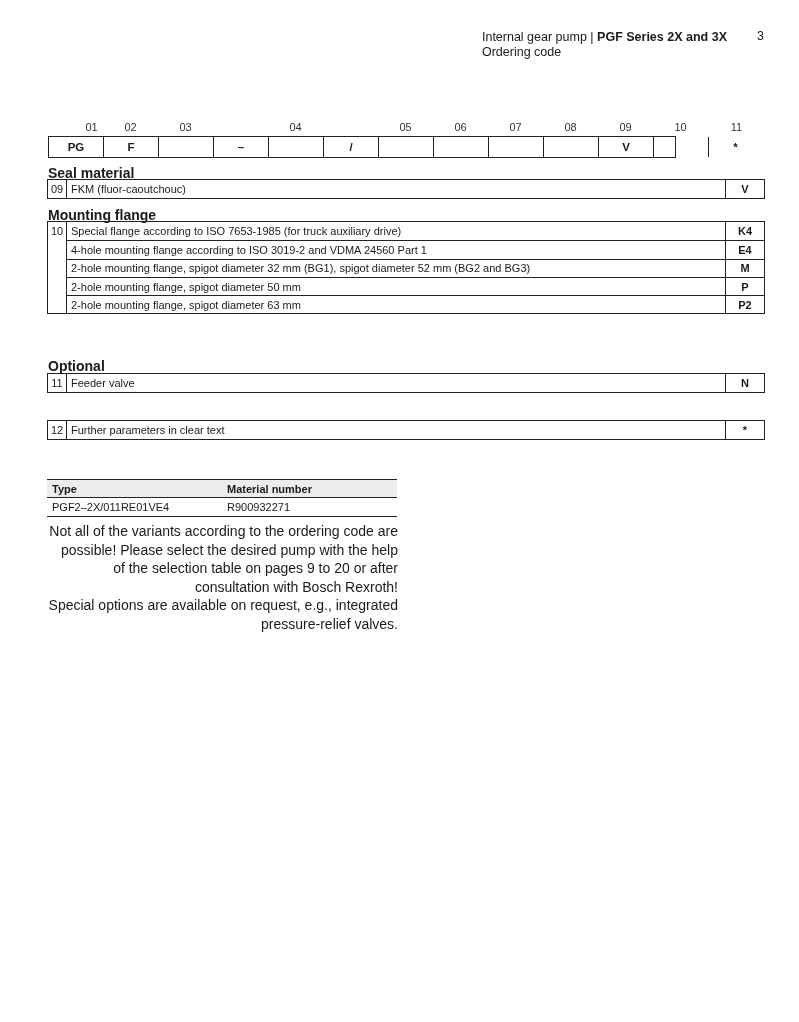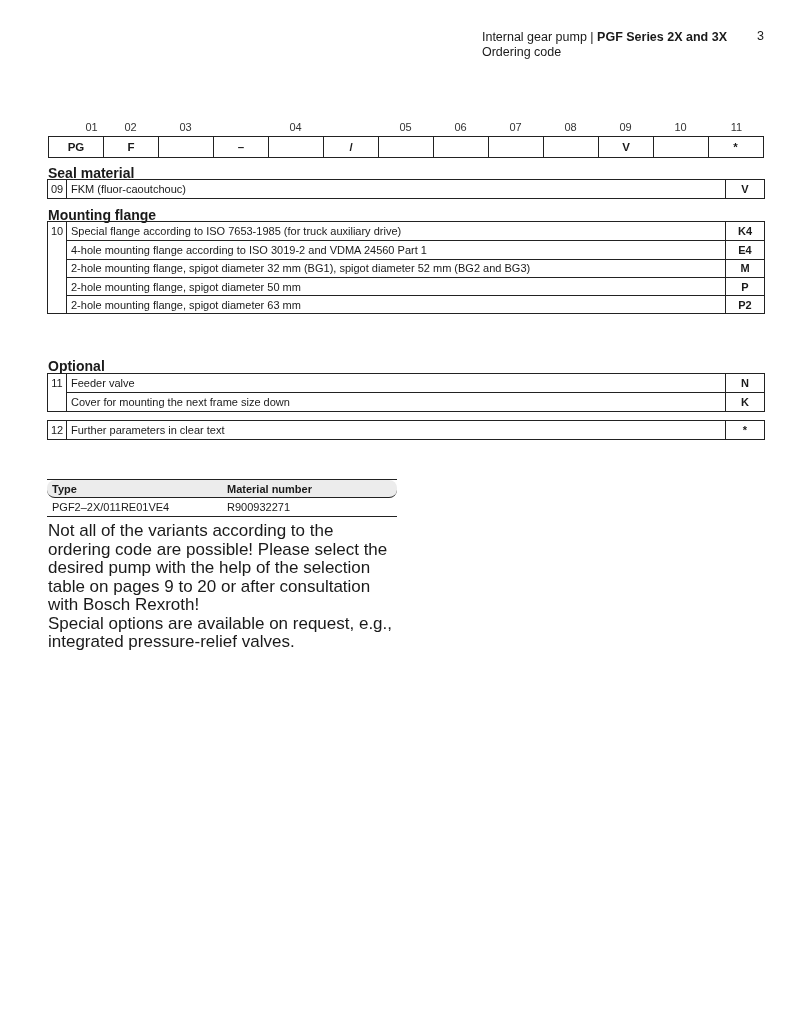--- a/index.html
+++ b/index.html
@@ -5,40 +5,40 @@
   * { box-sizing: border-box; margin: 0; padding: 0; }
   html, body { width: 799px; height: 1022px; background: #ffffff; overflow: hidden; }
   body { font-family: "Liberation Sans", "DejaVu Sans", sans-serif; color: #1a1a1a; position: relative; }
 
   .header { position: absolute; top: 30px; right: 72px; text-align: left; font-size: 12.5px; line-height: 15px; }
   .header .title b { font-weight: bold; }
   .page-num { position: absolute; top: 29px; left: 757px; font-size: 12.5px; line-height: 15px; }
 
   .code-labels { position: absolute; top: 121px; left: 48px; width: 716px; height: 14px; }
   .code-labels span { position: absolute; width: 55px; text-align: center; font-size: 11px; color: #333; top: 0; }
-  .code-row { position: absolute; top: 136px; left: 48px; width: 716px; height: 22px; border-top: 1.5px solid #222; border-bottom: 1.5px solid #222; border-left: 1.5px solid #222; border-right: 1.5px solid #222; display: flex; }
+  .code-row { position: absolute; top: 136px; left: 48px; width: 628px; height: 22px; border-top: 1.5px solid #222; border-bottom: 1.5px solid #222; border-left: 1.5px solid #222; border-right: 1.5px solid #222; display: flex; }
   .code-row .cell { flex: 0 0 auto; height: 100%; border-right: 1px solid #222; display: flex; align-items: center; justify-content: center; font-size: 11.5px; font-weight: bold; }
   .code-row .cell:last-child { border-right: none; }
 
   .section-title { position: absolute; left: 48px; font-size: 14px; font-weight: bold; }
 
   .opt-table { position: absolute; left: 47px; width: 718px; border: 1.2px solid #222; }
   .opt-row { display: flex; height: 18.3px; font-size: 11px; align-items: stretch; }
   .opt-row + .opt-row .desc, .opt-row + .opt-row .code { border-top: 1px solid #222; }
   .opt-row .num { width: 19px; text-align: center; border-right: 1px solid #222; display: flex; align-items: center; justify-content: center; }
   .opt-row .desc { flex: 1; padding-left: 4px; display: flex; align-items: center; }
   .opt-row .code { width: 39px; border-left: 1px solid #222; display: flex; align-items: center; justify-content: center; font-weight: bold; }
 
   .type-table { position: absolute; left: 47px; top: 479px; width: 350px; border-top: 1.5px solid #222; border-bottom: 1.5px solid #222; font-size: 11px; }
   .type-table .tr { display: flex; height: 18px; align-items: center; }
-  .type-table .tr.head { background: #ececec; font-weight: bold; border-bottom: 1px solid #222; border-radius: 8px; }
+  .type-table .tr.head { background: #ececec; font-weight: bold; border-bottom: 1px solid #222; }
   .type-table .c1 { width: 175px; padding-left: 5px; }
   .type-table .c2 { padding-left: 5px; }
 
-  .notes { position: absolute; left: 48px; top: 522px; width: 350px; font-size: 17px; line-height: 18.5px; }
+  .notes { position: absolute; left: 48px; top: 522px; width: 350px; font-size: 14px; line-height: 18.5px; text-align: right; }
 </style>
 </head>
 <body>
 
 <div class="header">
   <div class="title"><span>Internal gear pump | </span><b>PGF Series 2X and 3X</b></div>
   <div>Ordering code</div>
 </div>
 <div class="page-num">3</div>
 
@@ -110,25 +110,20 @@
   </div>
 </div>
 
 <div class="section-title" style="top:358px">Optional</div>
 <div class="opt-table" style="top:373px">
   <div class="opt-row">
     <div class="num">11</div>
     <div class="desc">Feeder valve</div>
     <div class="code">N</div>
   </div>
-  <div class="opt-row">
-    <div class="num"></div>
-    <div class="desc">Cover for mounting the next frame size down</div>
-    <div class="code">K</div>
-  </div>
 </div>
 
 <div class="opt-table" style="top:420px">
   <div class="opt-row">
     <div class="num">12</div>
     <div class="desc">Further parameters in clear text</div>
     <div class="code">*</div>
   </div>
 </div>
 

